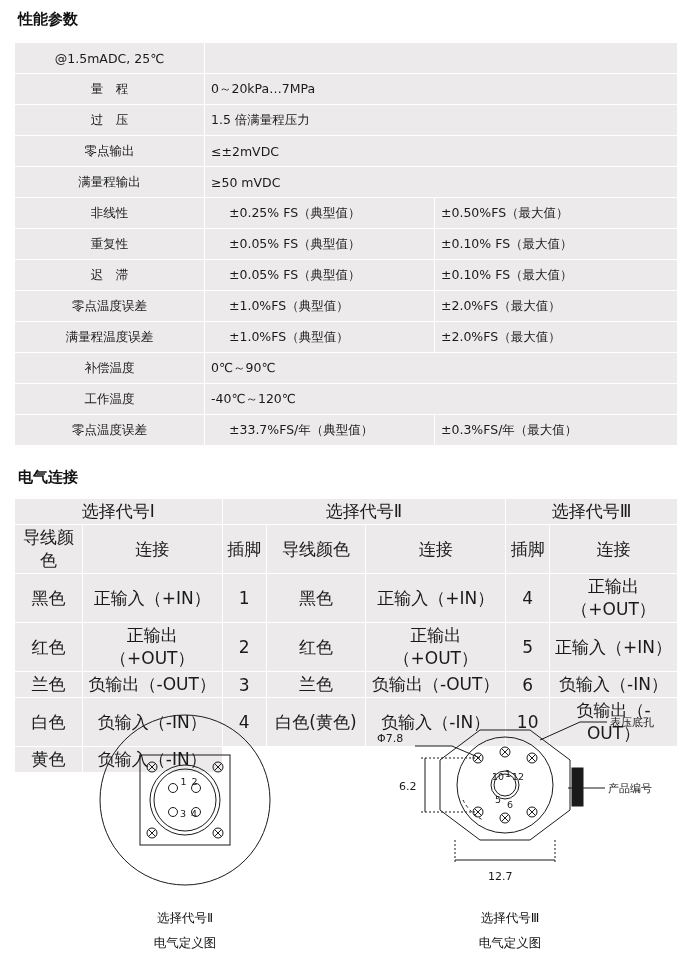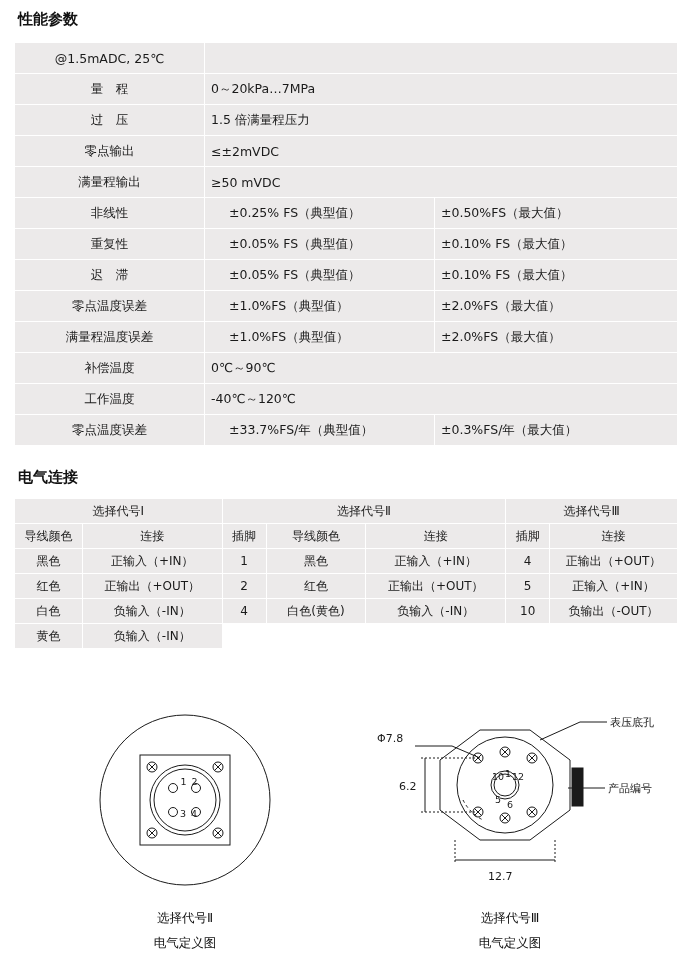--- a/index.html
+++ b/index.html
@@ -51,21 +51,21 @@
     width: 190px;
   }
 
   
   table.elec {
     position: absolute;
     left: 14px;
     top: 498px;
     width: 664px;
     border-collapse: collapse;
-    font-size: 12px;
+    font-size: 17px;
     background: #eceaea;
   }
   table.elec th, table.elec td {
     border: 1px solid #ffffff;
     height: 25px;
     text-align: center;
     font-weight: normal;
     background: #eceaea;
     padding: 1px 2px;
   }
@@ -186,20 +186,29 @@
           <td>正输出（+OUT）</td>
         </tr>
         <tr>
           <td>红色</td>
           <td>正输出（+OUT）</td>
           <td>2</td>
           <td>红色</td>
           <td>正输出（+OUT）</td>
           <td>5</td>
           <td>正输入（+IN）</td>
+        </tr>
+        <tr>
+          <td>兰色</td>
+          <td>负输出（-OUT）</td>
+          <td>3</td>
+          <td>兰色</td>
+          <td>负输出（-OUT）</td>
+          <td>6</td>
+          <td>负输入（-IN）</td>
         </tr>
         <tr>
           <td>白色</td>
           <td>负输入（-IN）</td>
           <td>4</td>
           <td>白色(黄色)</td>
           <td>负输入（-IN）</td>
           <td>10</td>
           <td>负输出（-OUT）</td>
         </tr>

